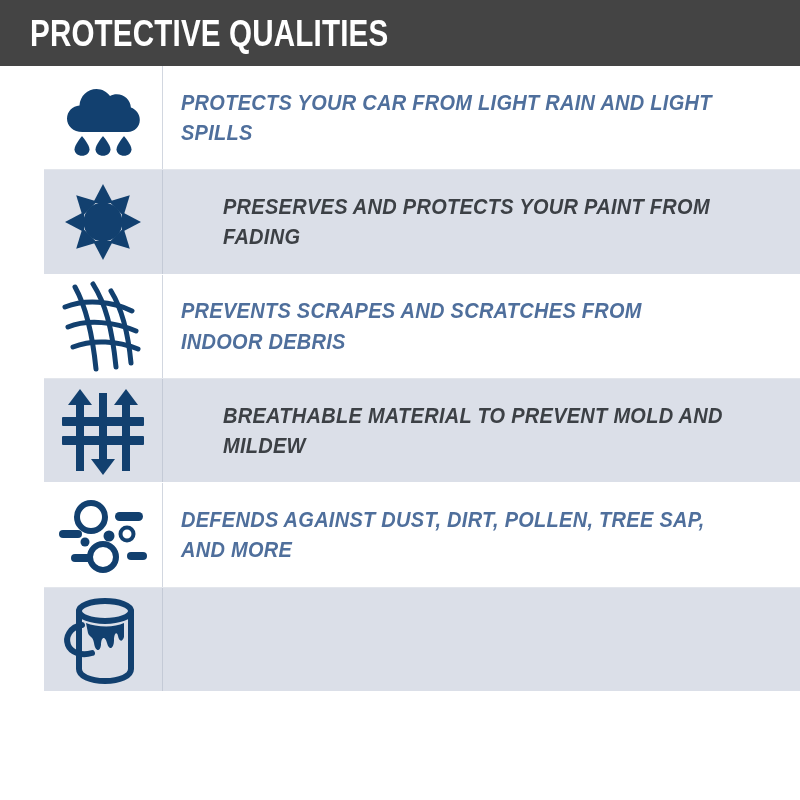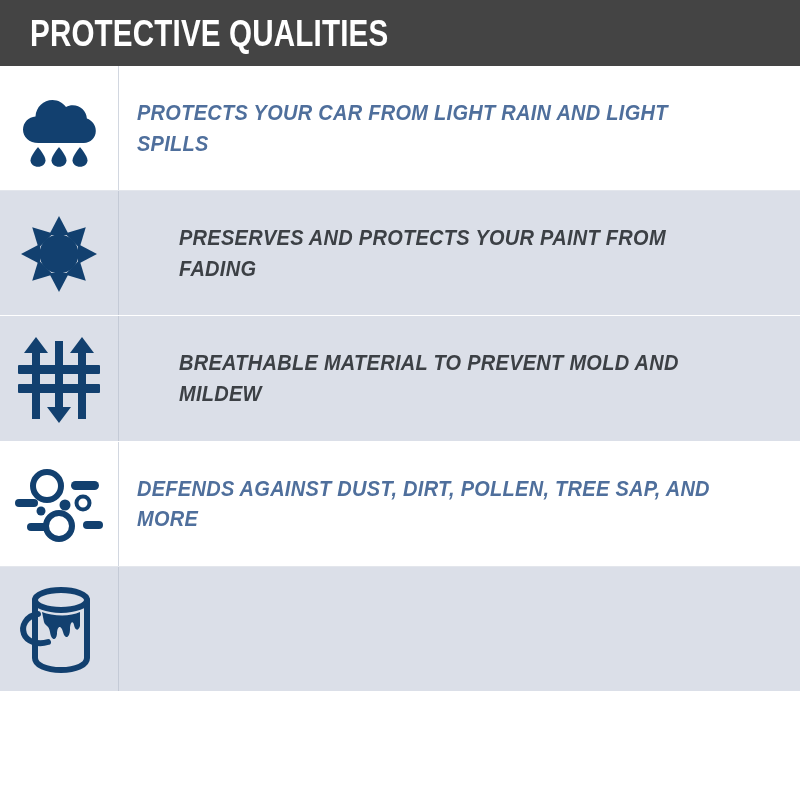--- a/index.html
+++ b/index.html
@@ -28,21 +28,21 @@
     font-size:37px;
     font-weight:bold;
     letter-spacing:0.2px;
     line-height:1;
     transform:scaleX(0.80);
     transform-origin:left center;
     white-space:nowrap;
   }
 
   
-  .rows { flex:1 1 auto; display:flex; flex-direction:column; }
+  .rows { flex:1 1 auto; display:flex; flex-direction:column;margin-left:44px; }
   .row {
     flex:1 1 0;
     display:flex;
     align-items:stretch;
     position:relative;
   }
   .row.alt { background:#dbdfe8;gap:42px; }
   .row.plain { background:#ffffff; }
   .row.alt::after,
   .row.plain::after {
@@ -128,20 +128,39 @@
               <path d="M15.2 68.8 L21.5 48 L36 62.5 Z"></path>
             </g>
           </svg>
         </span>
       </div>
       <div class="text-cell">
         <div class="row-text text-dark">PRESERVES AND PROTECTS YOUR PAINT FROM FADING</div>
       </div>
     </div>
 
+    <div class="row plain">
+      <div class="icon-cell">
+        <span>
+          <svg width="86" height="96" viewBox="0 0 86 96">
+            <g fill="none" stroke="#12406f" stroke-width="5" stroke-linecap="round">
+              <path d="M15 8 C25 26 32 50 36 90"></path>
+              <path d="M33 5 C45 24 52 48 56 88"></path>
+              <path d="M51 12 C62 30 68 52 71 84"></path>
+              <path d="M5 28 C25 20 52 22 72 32"></path>
+              <path d="M8 48 C28 40 55 43 76 52"></path>
+              <path d="M13 68 C33 60 58 62 78 70"></path>
+            </g>
+          </svg>
+        </span>
+      </div>
+      <div class="text-cell">
+        <div class="row-text text-blue">PREVENTS SCRAPES AND SCRATCHES FROM INDOOR DEBRIS</div>
+      </div>
+    </div>
 
     <div class="row alt">
       <div class="icon-cell">
         <span>
           <svg width="86" height="88" viewBox="0 0 86 88">
             <g fill="#12406f">
 
               <rect x="2" y="30" width="82" height="9" rx="1"></rect>
               <rect x="2" y="49" width="82" height="9" rx="1"></rect>
 

